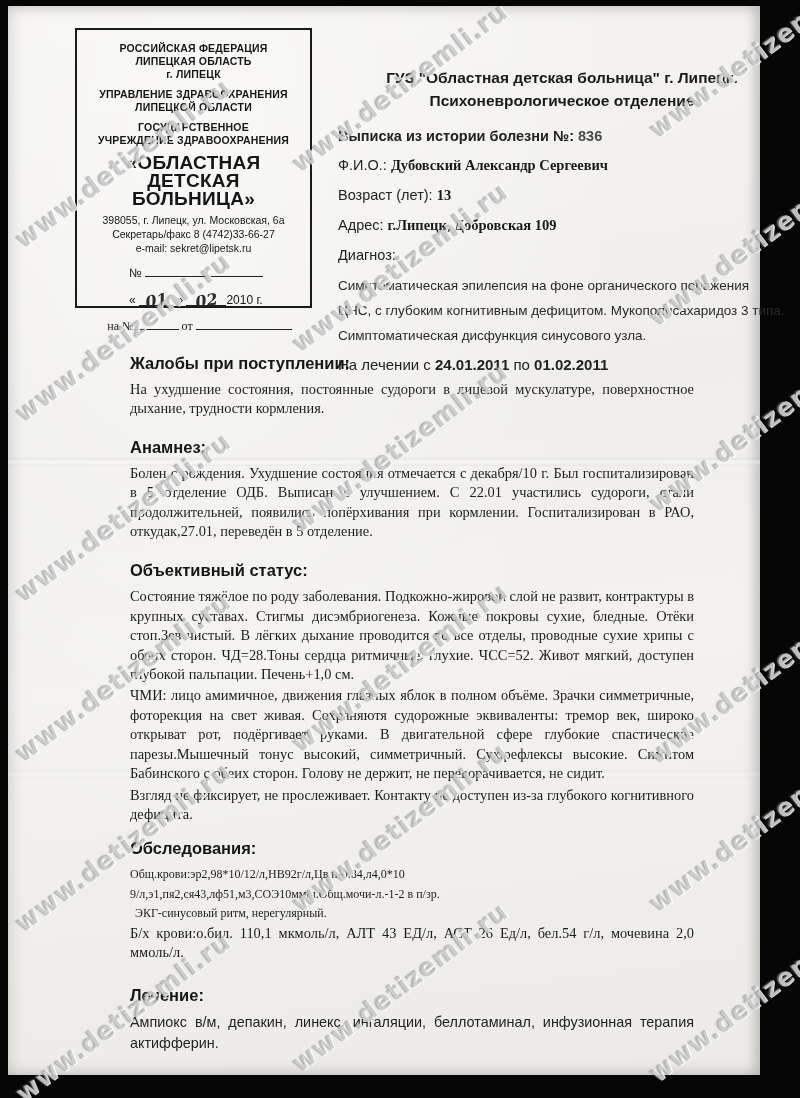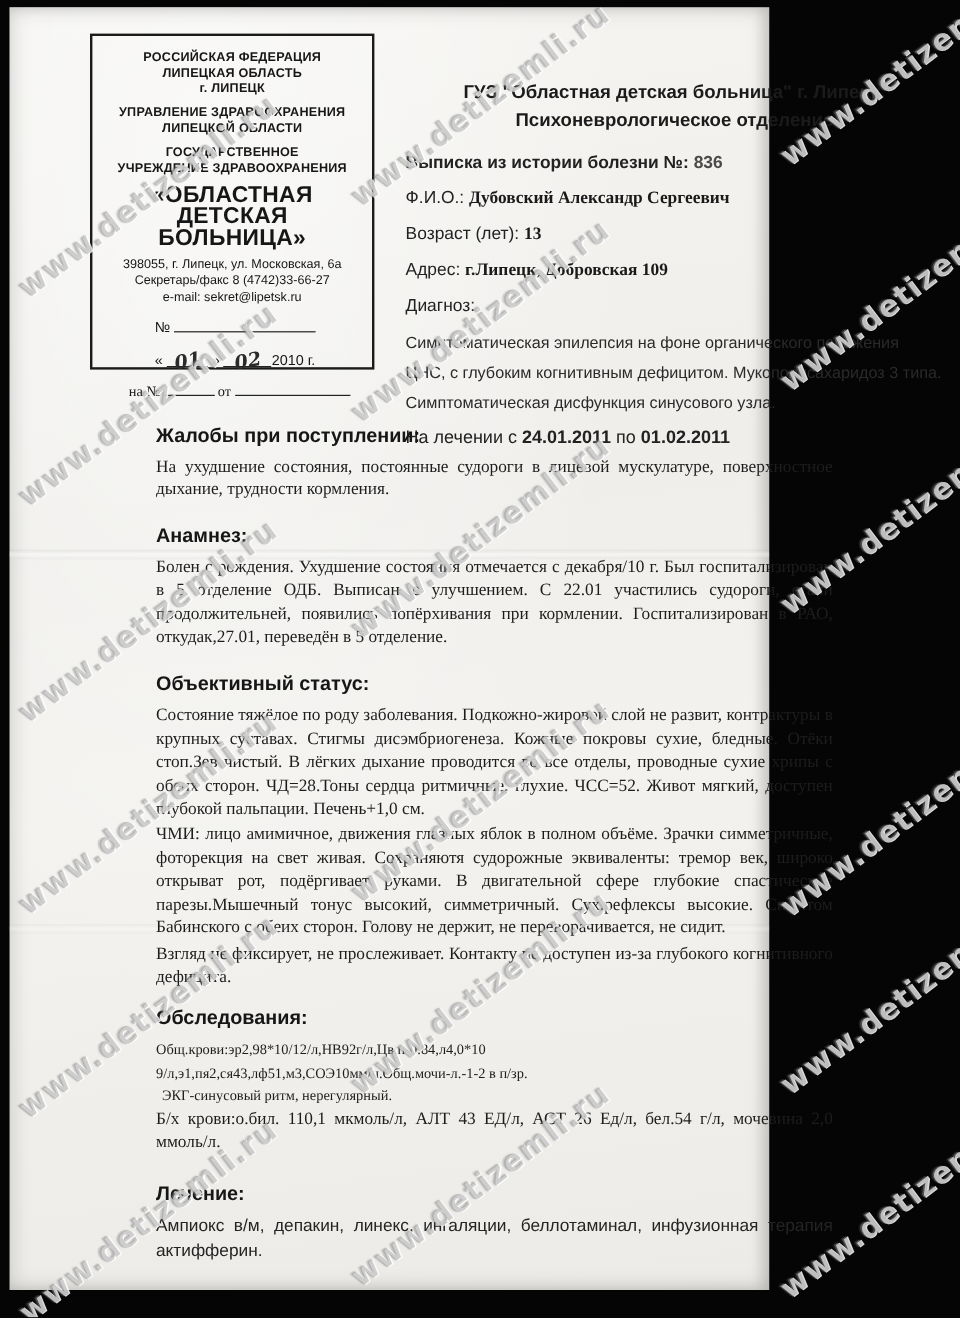--- a/index.html
+++ b/index.html
@@ -1,18 +1,18 @@
 <!DOCTYPE html>
 <html><head>
 <meta charset="utf-8">
 <style>
   html,body{margin:0;padding:0;background:#0b0b0b;}
   .page{position:relative;width:800px;height:1098px;background:#050505;overflow:hidden;
         font-family:"Liberation Sans",sans-serif;color:#1e1e1e;}
-  .paper{position:absolute;left:8px;top:6px;width:633px;height:1069px;
+  .paper{position:absolute;left:8px;top:6px;width:752px;height:1069px;
          background:
            radial-gradient(ellipse at 25% 12%, rgba(255,255,255,0.5), rgba(255,255,255,0) 55%),
            linear-gradient(173deg,#f5f4f1 0%,#efeeeb 38%,#f3f2ef 60%,#ecebe7 100%);
          box-shadow:inset 0 0 18px rgba(0,0,0,0.18), inset -6px 0 10px rgba(0,0,0,0.10);}
   .crease{position:absolute;left:0;width:100%;height:8px;pointer-events:none;
           background:linear-gradient(to bottom,rgba(0,0,0,0.05),rgba(255,255,255,0.35),rgba(0,0,0,0.03));}
 
   
   .stamp{position:absolute;left:67px;top:22px;width:237px;height:280px;
          border:2px solid #1a1a1a;padding:12px 8px 8px 8px;box-sizing:border-box;

